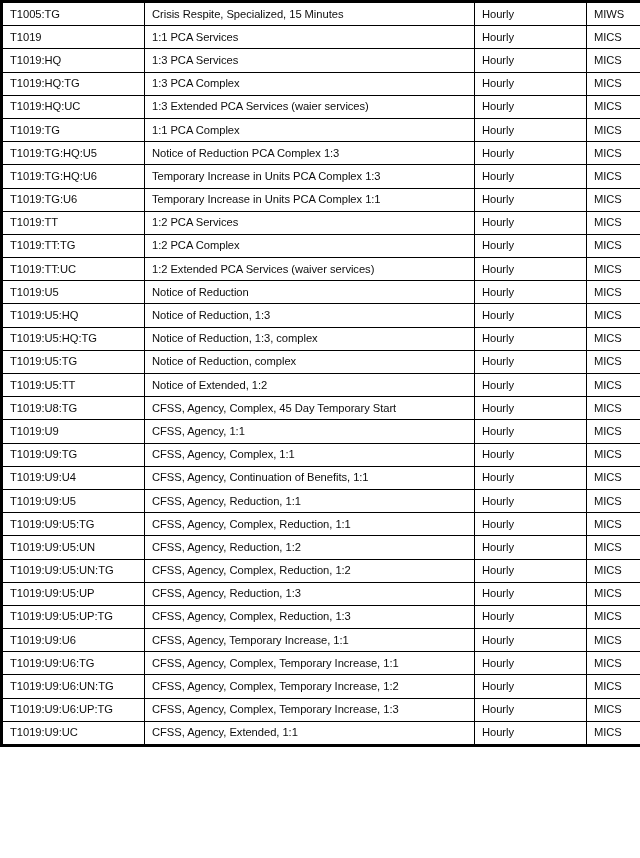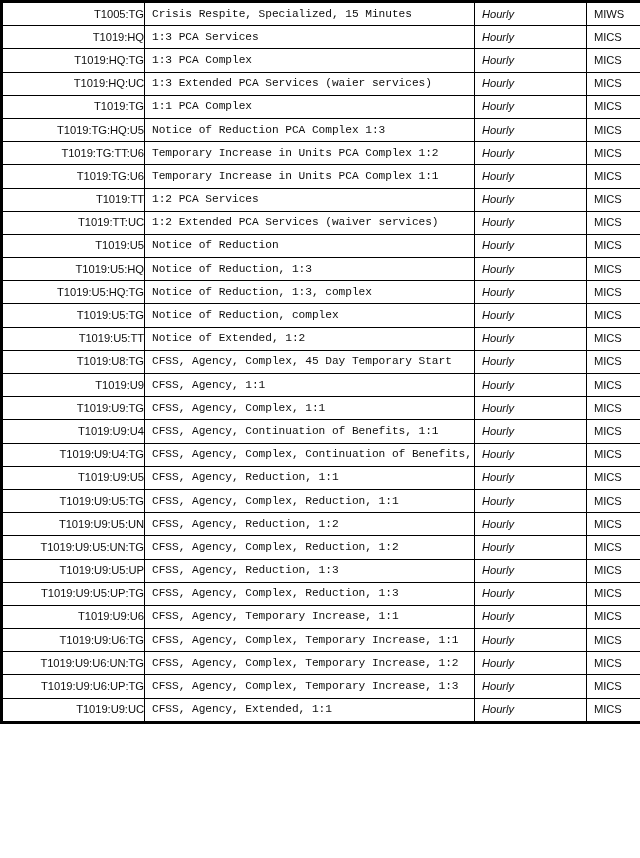--- a/index.html
+++ b/index.html
@@ -38,46 +38,52 @@
     color: #0d0d0d;
     white-space: pre;
     overflow: hidden;
     vertical-align: middle;
     letter-spacing: -0.05px;
   }
 
   
   .code-table tr:first-child td { border-top-width: 3px; }
   .code-table tr:last-child  td { border-bottom-width: 3px; }
-  .code-table td:first-child     { border-left-width: 3px; text-align: right; }
+  .code-table td:first-child     { border-left-width: 3px; }
   .code-table td:last-child      { border-right-width: 3px; }
 
   .cell-code { padding-left: 8px; }
-  .cell-desc { padding-left: 6px; font-family: Liberation Mono, monospace; }
-  .cell-unit { padding-left: 8px; font-style: italic; }
+  .cell-desc { padding-left: 6px; }
+  .cell-unit { padding-left: 8px; }
   .cell-prog { padding-left: 8px; }
 </style>
 </head>
 <body>
 
 <table class="code-table">
   <colgroup>
     <col class="c-code">
     <col class="c-desc">
     <col class="c-unit">
     <col class="c-prog">
   </colgroup>
   <tbody>
       <tr>
         <td class="cell-code">T1005:TG</td>
         <td class="cell-desc">Crisis Respite, Specialized, 15 Minutes</td>
         <td class="cell-unit">Hourly</td>
         <td class="cell-prog">MIWS</td>
       </tr>
       <tr>
+        <td class="cell-code">T1019</td>
+        <td class="cell-desc">1:1 PCA Services</td>
+        <td class="cell-unit">Hourly</td>
+        <td class="cell-prog">MICS</td>
+      </tr>
+      <tr>
         <td class="cell-code">T1019:HQ</td>
         <td class="cell-desc">1:3 PCA Services</td>
         <td class="cell-unit">Hourly</td>
         <td class="cell-prog">MICS</td>
       </tr>
       <tr>
         <td class="cell-code">T1019:HQ:TG</td>
         <td class="cell-desc">1:3 PCA Complex</td>
         <td class="cell-unit">Hourly</td>
         <td class="cell-prog">MICS</td>
@@ -94,38 +100,44 @@
         <td class="cell-unit">Hourly</td>
         <td class="cell-prog">MICS</td>
       </tr>
       <tr>
         <td class="cell-code">T1019:TG:HQ:U5</td>
         <td class="cell-desc">Notice of Reduction PCA Complex 1:3</td>
         <td class="cell-unit">Hourly</td>
         <td class="cell-prog">MICS</td>
       </tr>
       <tr>
-        <td class="cell-code">T1019:TG:TT:U6</td>
-        <td class="cell-desc">Temporary Increase in Units PCA Complex 1:2</td>
+        <td class="cell-code">T1019:TG:HQ:U6</td>
+        <td class="cell-desc">Temporary Increase in Units PCA Complex 1:3</td>
         <td class="cell-unit">Hourly</td>
         <td class="cell-prog">MICS</td>
       </tr>
       <tr>
         <td class="cell-code">T1019:TG:U6</td>
         <td class="cell-desc">Temporary Increase in Units PCA Complex 1:1</td>
         <td class="cell-unit">Hourly</td>
         <td class="cell-prog">MICS</td>
       </tr>
       <tr>
         <td class="cell-code">T1019:TT</td>
         <td class="cell-desc">1:2 PCA Services</td>
         <td class="cell-unit">Hourly</td>
         <td class="cell-prog">MICS</td>
       </tr>
       <tr>
+        <td class="cell-code">T1019:TT:TG</td>
+        <td class="cell-desc">1:2 PCA Complex</td>
+        <td class="cell-unit">Hourly</td>
+        <td class="cell-prog">MICS</td>
+      </tr>
+      <tr>
         <td class="cell-code">T1019:TT:UC</td>
         <td class="cell-desc">1:2 Extended PCA Services (waiver services)</td>
         <td class="cell-unit">Hourly</td>
         <td class="cell-prog">MICS</td>
       </tr>
       <tr>
         <td class="cell-code">T1019:U5</td>
         <td class="cell-desc">Notice of Reduction</td>
         <td class="cell-unit">Hourly</td>
         <td class="cell-prog">MICS</td>
@@ -172,26 +184,20 @@
         <td class="cell-unit">Hourly</td>
         <td class="cell-prog">MICS</td>
       </tr>
       <tr>
         <td class="cell-code">T1019:U9:U4</td>
         <td class="cell-desc">CFSS, Agency, Continuation of Benefits, 1:1</td>
         <td class="cell-unit">Hourly</td>
         <td class="cell-prog">MICS</td>
       </tr>
       <tr>
-        <td class="cell-code">T1019:U9:U4:TG</td>
-        <td class="cell-desc">CFSS, Agency, Complex, Continuation of Benefits, 1:1</td>
-        <td class="cell-unit">Hourly</td>
-        <td class="cell-prog">MICS</td>
-      </tr>
-      <tr>
         <td class="cell-code">T1019:U9:U5</td>
         <td class="cell-desc">CFSS, Agency, Reduction, 1:1</td>
         <td class="cell-unit">Hourly</td>
         <td class="cell-prog">MICS</td>
       </tr>
       <tr>
         <td class="cell-code">T1019:U9:U5:TG</td>
         <td class="cell-desc">CFSS, Agency, Complex, Reduction, 1:1</td>
         <td class="cell-unit">Hourly</td>
         <td class="cell-prog">MICS</td>

